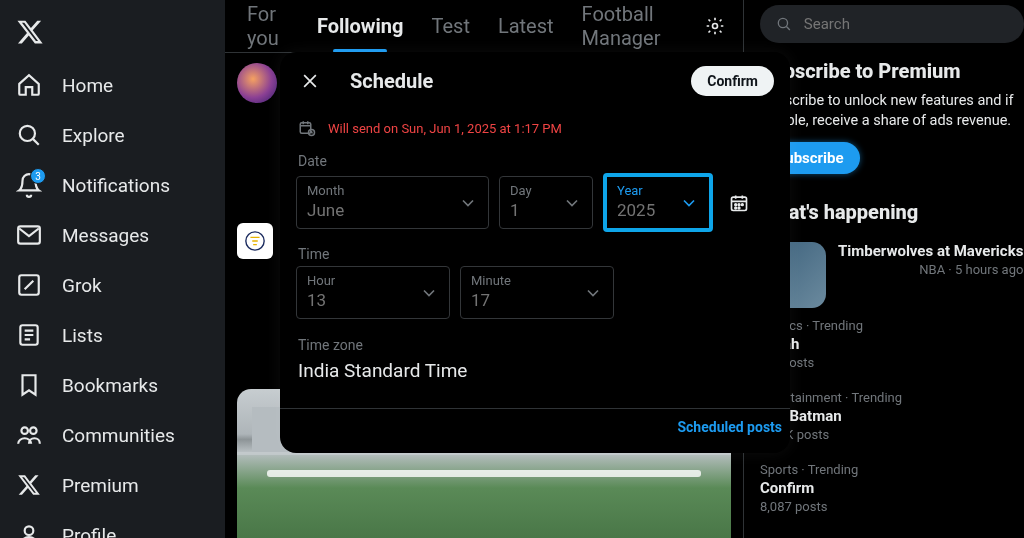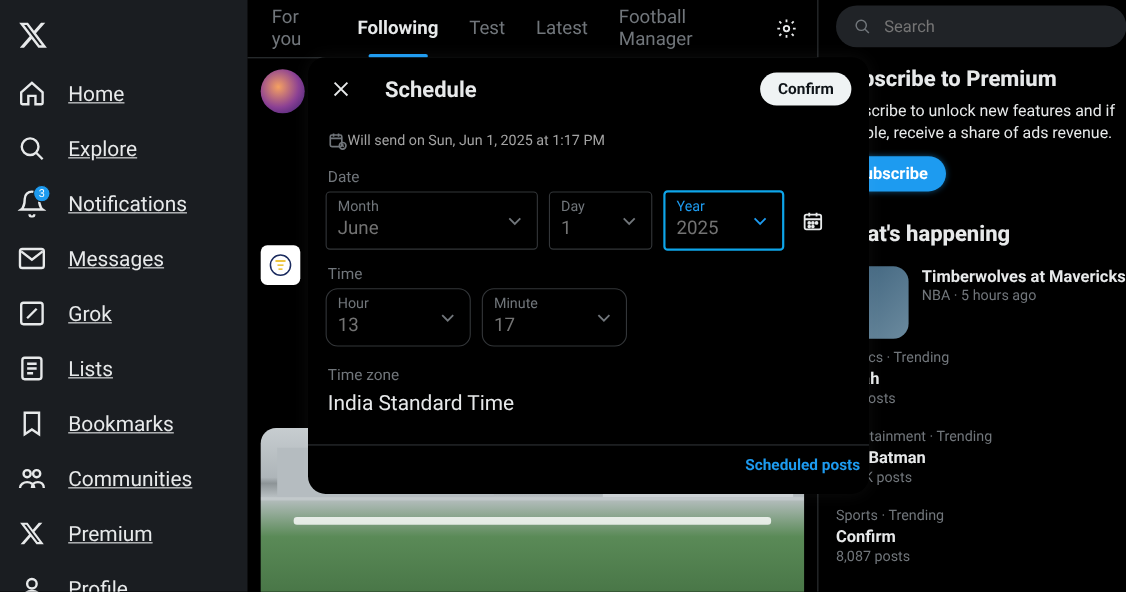--- a/index.html
+++ b/index.html
@@ -1,29 +1,29 @@
 <!DOCTYPE html>
 <html><head>
   <meta charset="utf-8">
   <style>
     * { margin: 0; padding: 0; box-sizing: border-box; font-family: -apple-system, BlinkMacSystemFont, "Segoe UI", Roboto, Helvetica, Arial, sans-serif; }
     body { background: #000000; color: #e7e9ea; width: 1024px; height: 538px; overflow: hidden; position: relative; }
     
     
-    .sidebar { position: absolute; left: 0; top: 0; width: 225px; height: 100%; background: #1a1d21; padding-top: 8px; text-decoration: underline; }
+    .sidebar { position: absolute; left: 0; top: 0; width: 225px; height: 100%; background: #1a1d21; padding-top: 8px; }
     .logo-row { padding: 10px 16px 14px; }
     .nav-item { display: flex; align-items: center; padding: 12px 16px; cursor: pointer; gap: 20px; }
     .nav-icon { width: 26px; height: 26px; display: flex; align-items: center; justify-content: center; flex-shrink: 0; position: relative; }
     .nav-label { font-size: 19px; color: #e7e9ea; }
     .badge { position: absolute; top: -4px; right: -4px; background: #1d9bf0; color: #fff; font-size: 10px; width: 16px; height: 16px; border-radius: 50%; display: flex; align-items: center; justify-content: center; border: 1px solid #1a1d21; }
     
     
     .main { position: absolute; left: 225px; top: 0; width: 519px; height: 100%; border-right: 1px solid #2f3336; }
     .tabs { display: flex; align-items: center; height: 53px; border-bottom: 1px solid #2f3336; padding: 0 8px; }
-    .tab { padding: 0 14px; height: 53px; display: flex; align-items: center; font-size: 17px; color: #71767b; cursor: pointer; position: relative; }
+    .tab { padding: 0 14px; height: 53px; display: flex; align-items: center; font-size: 20px; color: #71767b; cursor: pointer; position: relative; }
     .tab.active { color: #e7e9ea; font-weight: 700; }
     .tab.active::after { content:""; position: absolute; bottom: 0; left: 50%; transform: translateX(-50%); width: 54px; height: 4px; background: #1d9bf0; border-radius: 2px; }
     .tab-settings { margin-left: auto; padding: 0 10px; cursor: pointer; }
     
     .feed { padding: 10px 12px; }
     .avatar { width: 40px; height: 40px; border-radius: 50%; background: radial-gradient(circle at 40% 40%, #f5a161, #8b4094 55%, #2e1a6b); margin-bottom: 120px; }
     .avatar2 { width: 36px; height: 36px; border-radius: 6px; background: #fff; display:flex; align-items:center; justify-content:center; margin-bottom: 130px; }
     .photo { width: 100%; height: 180px; background: linear-gradient(to bottom, #c7cdd0 0%, #aeb5b9 25%, #8d9497 28%, #b9c0c3 35%, #5a8a57 55%, #3f6b3e 100%); border-radius: 14px; position: relative; overflow:hidden; }
     .photo::before { content:""; position:absolute; left:6%; right:6%; top:45%; height:7px; background: rgba(255,255,255,0.8); border-radius:3px; }
     .photo::after { content:""; position:absolute; left:0; right:0; top:35%; height:3px; background: rgba(200,205,208,0.7); }
@@ -36,45 +36,45 @@
     .search input { background: transparent; border: none; outline: none; color: #71767b; font-size: 15px; width:100%; }
     .card { margin-top: 16px; }
     .card h2 { font-size: 20px; font-weight: 800; color: #e7e9ea; margin-bottom: 8px; }
     .card p { font-size: 14.5px; color: #e7e9ea; line-height: 1.35; }
     .subscribe-btn { margin-top: 12px; background: #1d9bf0; color: #fff; font-weight: 700; font-size: 15px; padding: 7px 16px; border-radius: 9999px; border: none; cursor: pointer; box-shadow: 0 0 6px rgba(29,155,240,0.5); }
     .happening-title { font-size: 20px; font-weight: 800; margin-top: 26px; margin-bottom: 12px; }
     .trend-row { padding: 10px 0; }
     .trend-row .cat { font-size: 13px; color: #71767b; }
     .trend-row .topic { font-size: 15px; font-weight: 700; color: #e7e9ea; margin-top: 2px; }
     .trend-row .count { font-size: 13px; color: #71767b; margin-top: 2px; }
-    .game-row { display: flex; gap: 12px; align-items: flex-start; padding-top: 6px; }
+    .game-row { display: flex; gap: 12px; align-items: flex-start; padding-top: 6px; text-align: right; }
     .game-thumb { width: 66px; height: 66px; border-radius: 14px; background: linear-gradient(135deg, #3a5f7a, #6b8a9e); flex-shrink: 0; }
     .game-title { font-size: 15px; font-weight: 700; color: #e7e9ea; }
     .game-sub { font-size: 13px; color: #71767b; margin-top: 2px; }
     
     
     .modal { position: absolute; left: 280px; top: 52px; width: 510px; background: #000; border-radius: 16px; padding: 14px 16px 18px; z-index: 100; box-shadow: 0 0 15px rgba(255,255,255,0.05); }
     .modal-head { display: flex; align-items: center; gap: 26px; margin-bottom: 14px; }
     .modal-close { cursor: pointer; padding: 4px; }
     .modal-title { font-size: 20px; font-weight: 700; flex: 1; }
     .confirm-btn { background: #eff3f4; color: #0f1419; font-weight: 700; font-size: 14px; padding: 7px 16px; border-radius: 9999px; border: none; cursor: pointer; }
-    .sendinfo { display: flex; align-items: center; font-size: 13px; color: #a3a3a3; padding: 4px 2px 16px; margin-top: 19px; }
+    .sendinfo { display: flex; align-items: center; gap: 12px; font-size: 13px; color: #ef4444; padding: 4px 2px 16px; margin-top: 19px; }
     .section-label { font-size: 14px; color: #71767b; margin-bottom: 4px; padding-left: 2px; }
     .row { display: flex; gap: 10px; align-items: center; }
     .select { border: 1px solid #333639; border-radius: 4px; padding: 6px 10px 8px; position: relative; cursor: pointer; }
-    .select.focused { border: 2px solid #0ea5e9; }
+    .select.focused { border: 4px solid #0ea5e9; }
     .select-label { font-size: 13px; color: #71767b; }
     .select.focused .select-label { color: #1d9bf0; }
     .select-value { font-size: 17px; color: #737373; margin-top: 2px; }
     .select .chev { position: absolute; right: 10px; top: 50%; transform: translateY(-50%); color: #71767b; }
     .select.focused .chev { color: #1d9bf0; }
     .month-sel { width: 193px; }
     .day-sel { width: 94px; }
     .year-sel { width: 110px; }
-    .hour-sel, .min-sel { width: 132px; border-radius: 11px; }
+    .hour-sel, .min-sel { width: 154px; }
     .cal-icon { cursor: pointer; padding: 6px; }
     .timezone-val { font-size: 19px; color: #e7e9ea; padding: 2px 2px 0; }
     .scheduled-link { color: #1d9bf0; font-size: 14px; font-weight: 700; margin-top: 26px; padding: 10px 8px 0; cursor: pointer; border-top: 1px solid #2f3336; margin-left:-16px; margin-right:-16px; padding-left:24px;text-align:right; }
     .mt14 { margin-top: 14px; }
     .mt18 { margin-top: 18px; }
     
     svg { display: block; }
   </style>
 </head>
 <body>

